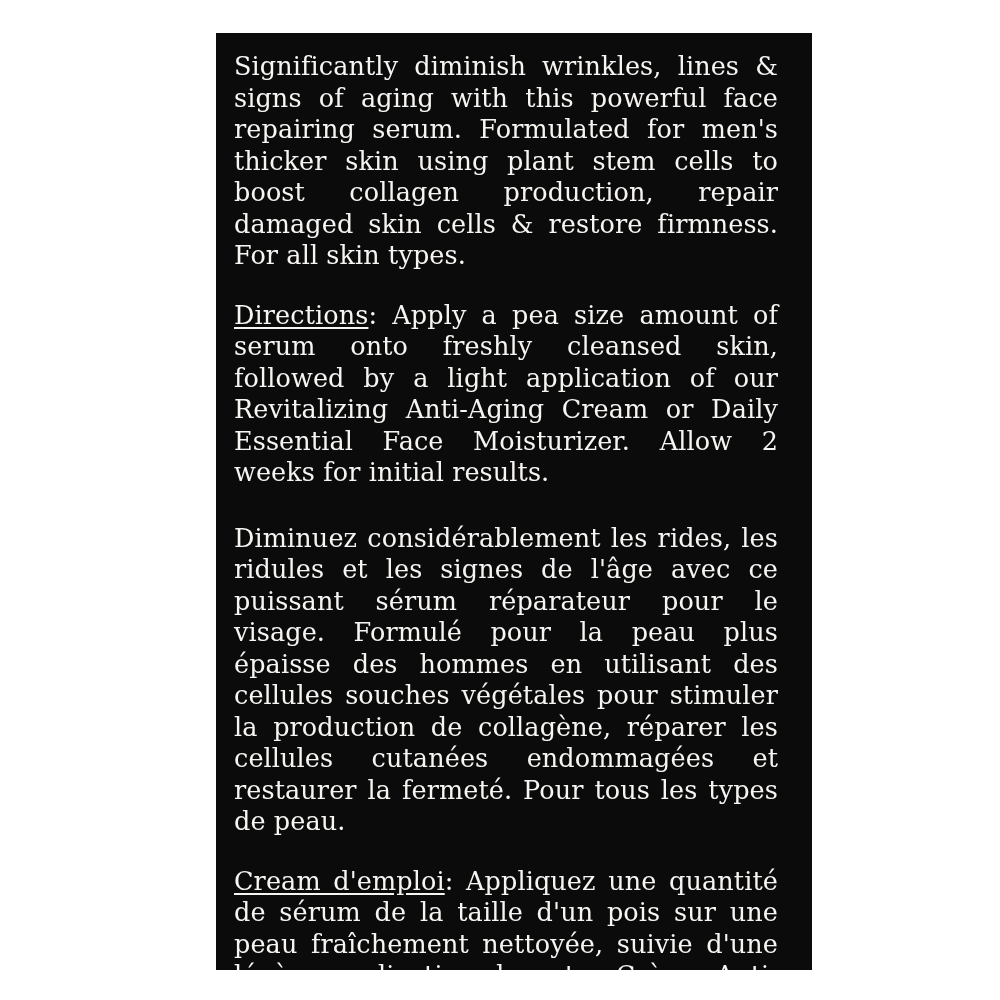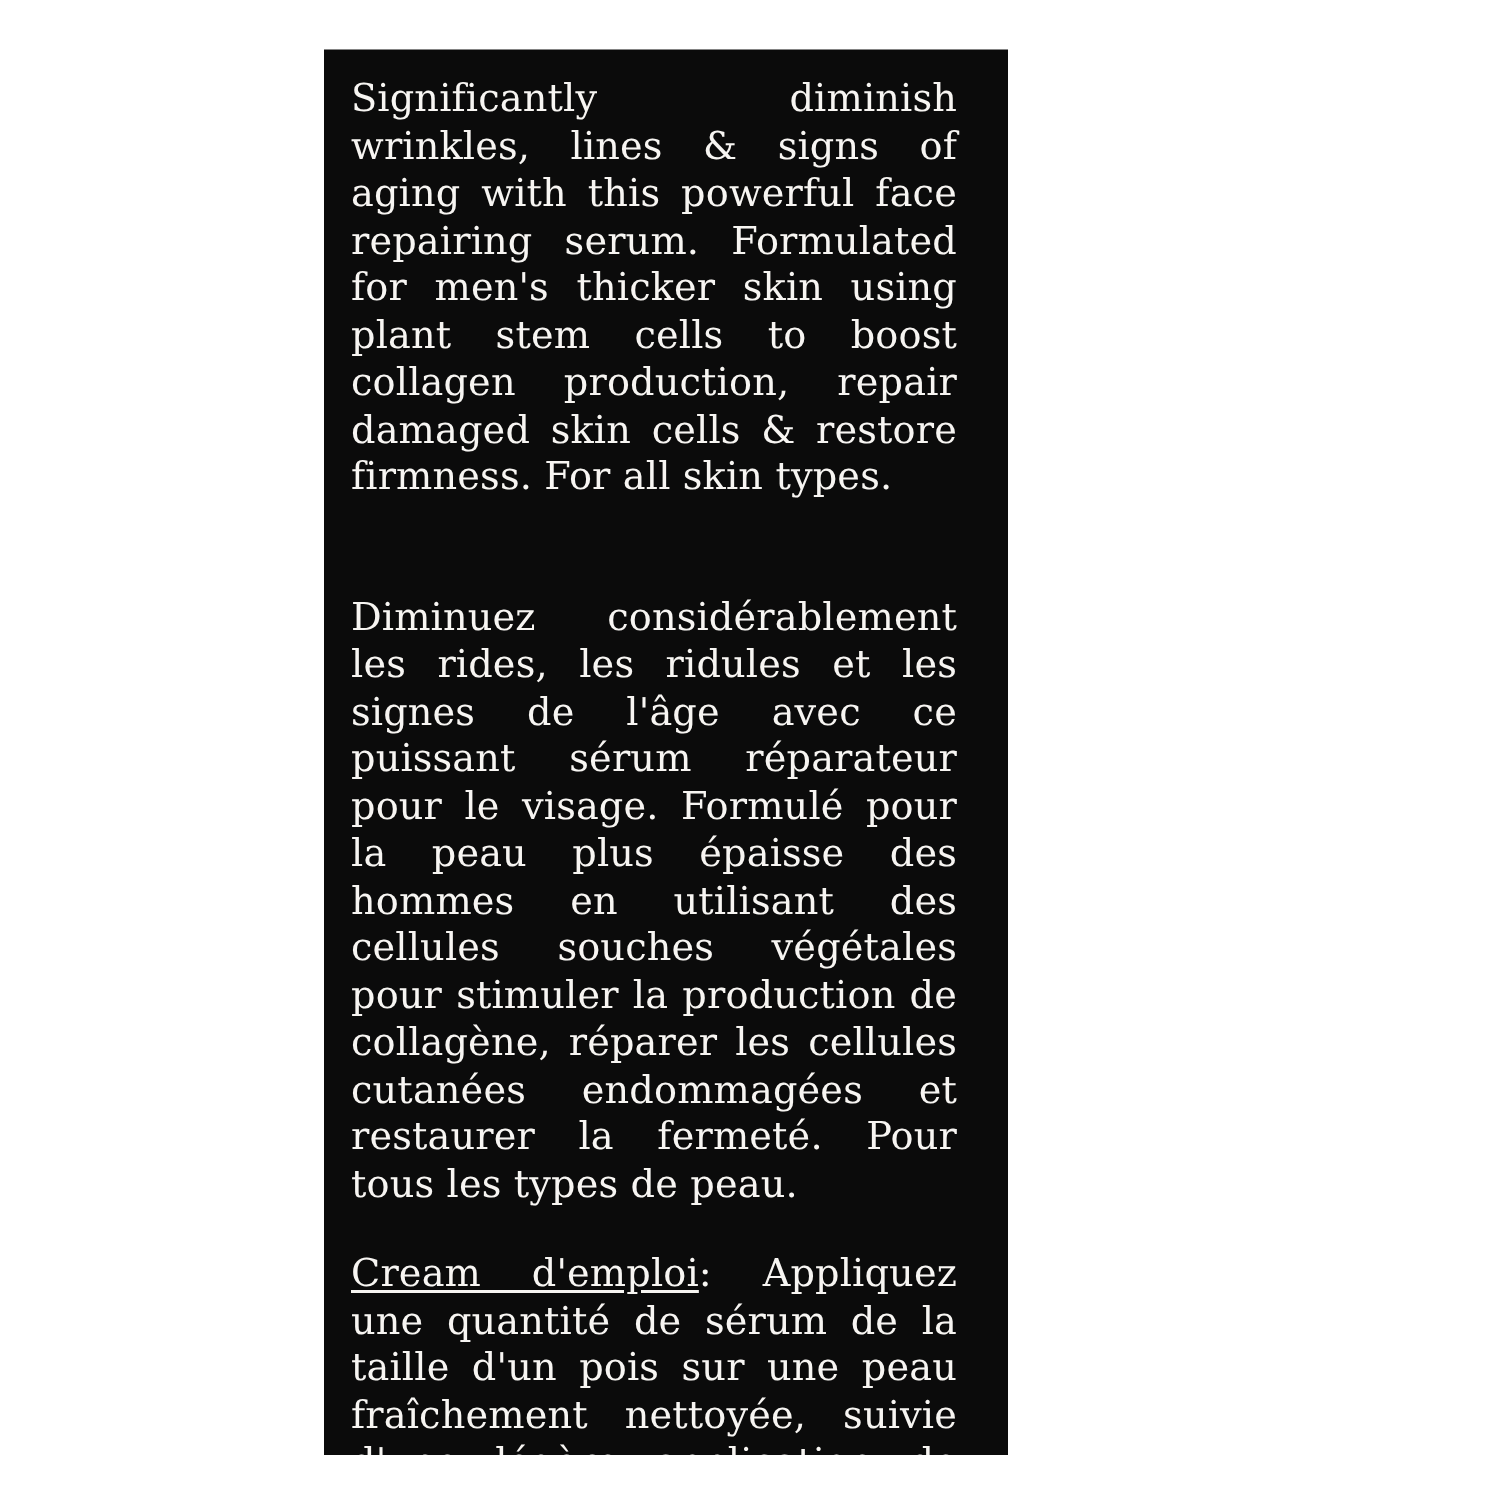--- a/index.html
+++ b/index.html
@@ -16,21 +16,21 @@
   .page {
     position: relative;
     width: 1000px;
     height: 1000px;
     background: #ffffff;
   }
   .label-panel {
     position: absolute;
     left: 216px;
     top: 33px;
-    width: 456px;
+    width: 596px;
     height: 937px;
     background: #0b0b0b;
     box-sizing: border-box;
     padding: 18px 34px 10px 18px;
     overflow: hidden;
   }
   .block {
     color: #f7f5f2;
     font-family: "DejaVu Serif", "Liberation Serif", serif;
     font-size: 25.5px;
@@ -61,20 +61,21 @@
 </head>
 <body>
 
 <div class="page">
   <div class="label-panel">
 
     <p class="block first">Significantly diminish wrinkles, lines &amp; signs of aging with this powerful face repairing serum. Formulated for men's thicker skin using plant stem cells to boost collagen production, repair damaged skin cells &amp; restore firmness. For all skin types.</p>
 
     <div class="gap-lg"></div>
 
+    <p class="block"><span class="underline-head">Directions</span><span>:</span><span> Apply a pea size amount of serum onto freshly cleansed skin, followed by a light application of our Revitalizing Anti-Aging Cream or Daily Essential Face Moisturizer. Allow 2 weeks for initial results.</span></p>
 
     <div class="gap-xl"></div>
 
     <p class="block">Diminuez considérablement les rides, les ridules et les signes de l'âge avec ce puissant sérum réparateur pour le visage. Formulé pour la peau plus épaisse des hommes en utilisant des cellules souches végétales pour stimuler la production de collagène, réparer les cellules cutanées endommagées et restaurer la fermeté. Pour tous les types de peau.</p>
 
     <div class="gap-lg"></div>
 
     <p class="block"><span class="underline-head">Cream d'emploi</span><span>:</span><span> Appliquez une quantité de sérum de la taille d'un pois sur une peau fraîchement nettoyée, suivie d'une légère application de notre Crème Anti-Âge Revitalisante ou Émulsion Hydratante Essentielle Pour le Visage. Prévoir 2 semaines pour les résultats initiaux.</span></p>
 
   </div>

